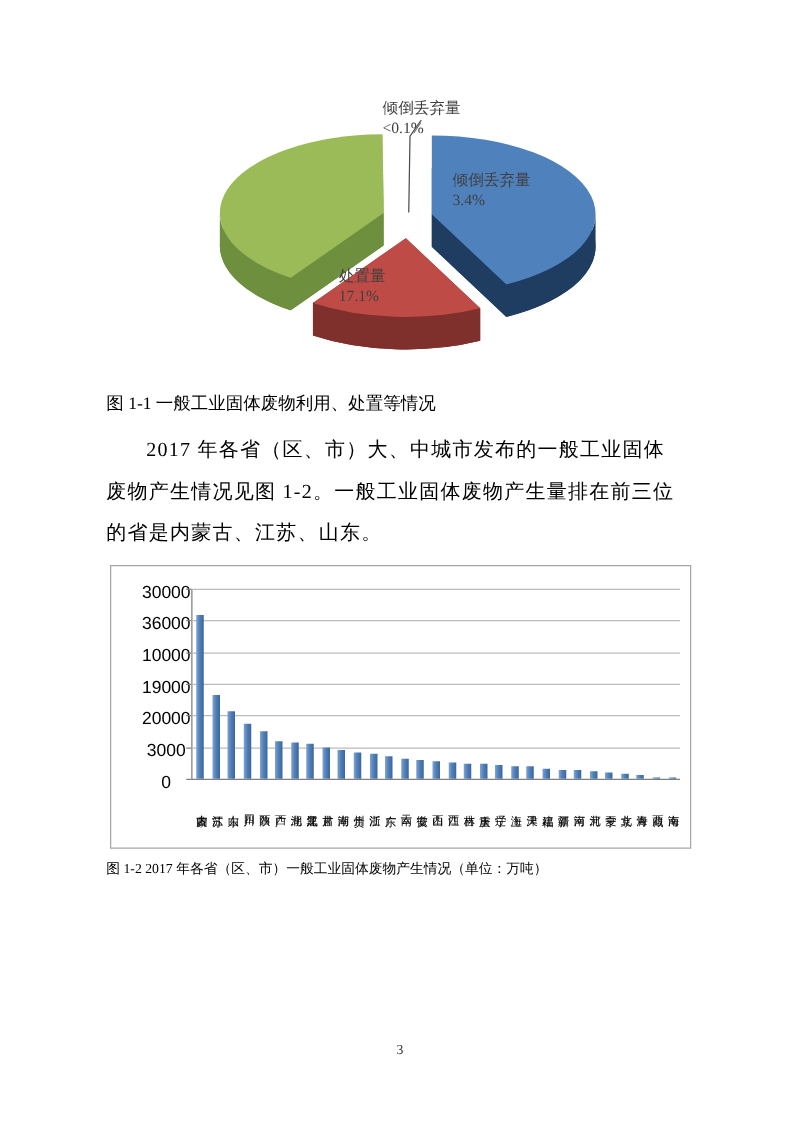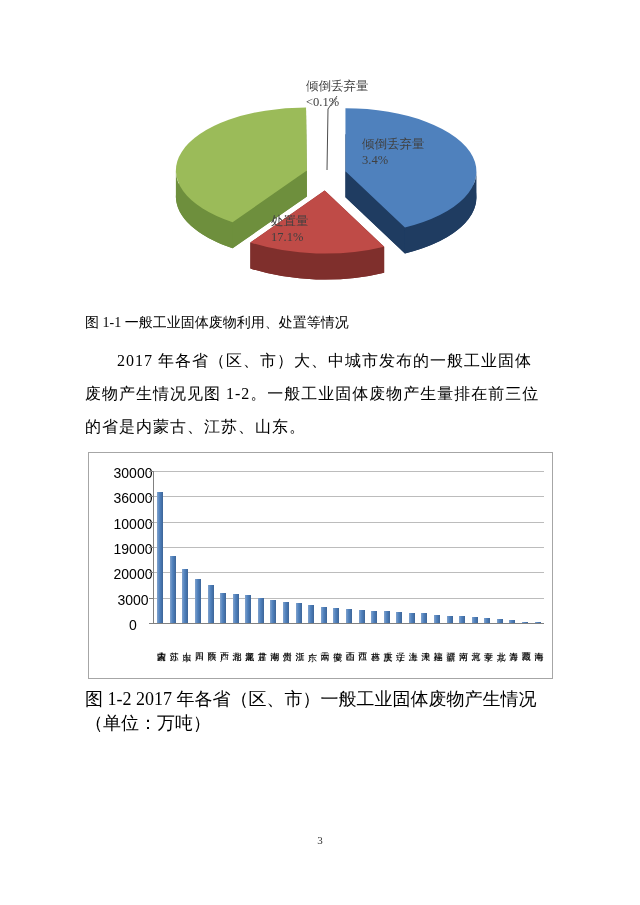--- a/index.html
+++ b/index.html
@@ -9,21 +9,21 @@
   
   .pie-wrap{position:absolute;left:106px;top:76px;width:448px;height:238px;}
   .pie-wrap svg{position:absolute;left:0;top:0;}
   .pie-label{position:absolute;font-size:12.5px;line-height:16px;text-align:left;color:#404040;}
   .pie-label .l1{display:block;}
   .pie-label .l2{display:block;}
 
   
   .caption{position:absolute;left:85px;width:470px;color:#000;}
   .caption1{top:314px;font-size:14px;}
-  .caption2{top:687px;font-size:18px;}
+  .caption2{top:687px;font-size:11px;}
   .para{position:absolute;left:85px;width:474px;font-size:16px;line-height:33px;
         letter-spacing:1px;text-indent:2em;text-align:justify;color:#000;}
   .para1{top:344px;}
   .para2{top:718px;}
   .page-num{position:absolute;left:0;top:834px;width:100%;text-align:center;font-size:11px;color:#333;}
 
   
   .chart-box{position:absolute;left:88px;top:452px;width:463px;height:225px;
              border:1px solid #a6a6a6;background:#fff;}
   .plot{position:absolute;left:64px;top:18px;width:390px;height:152px;

